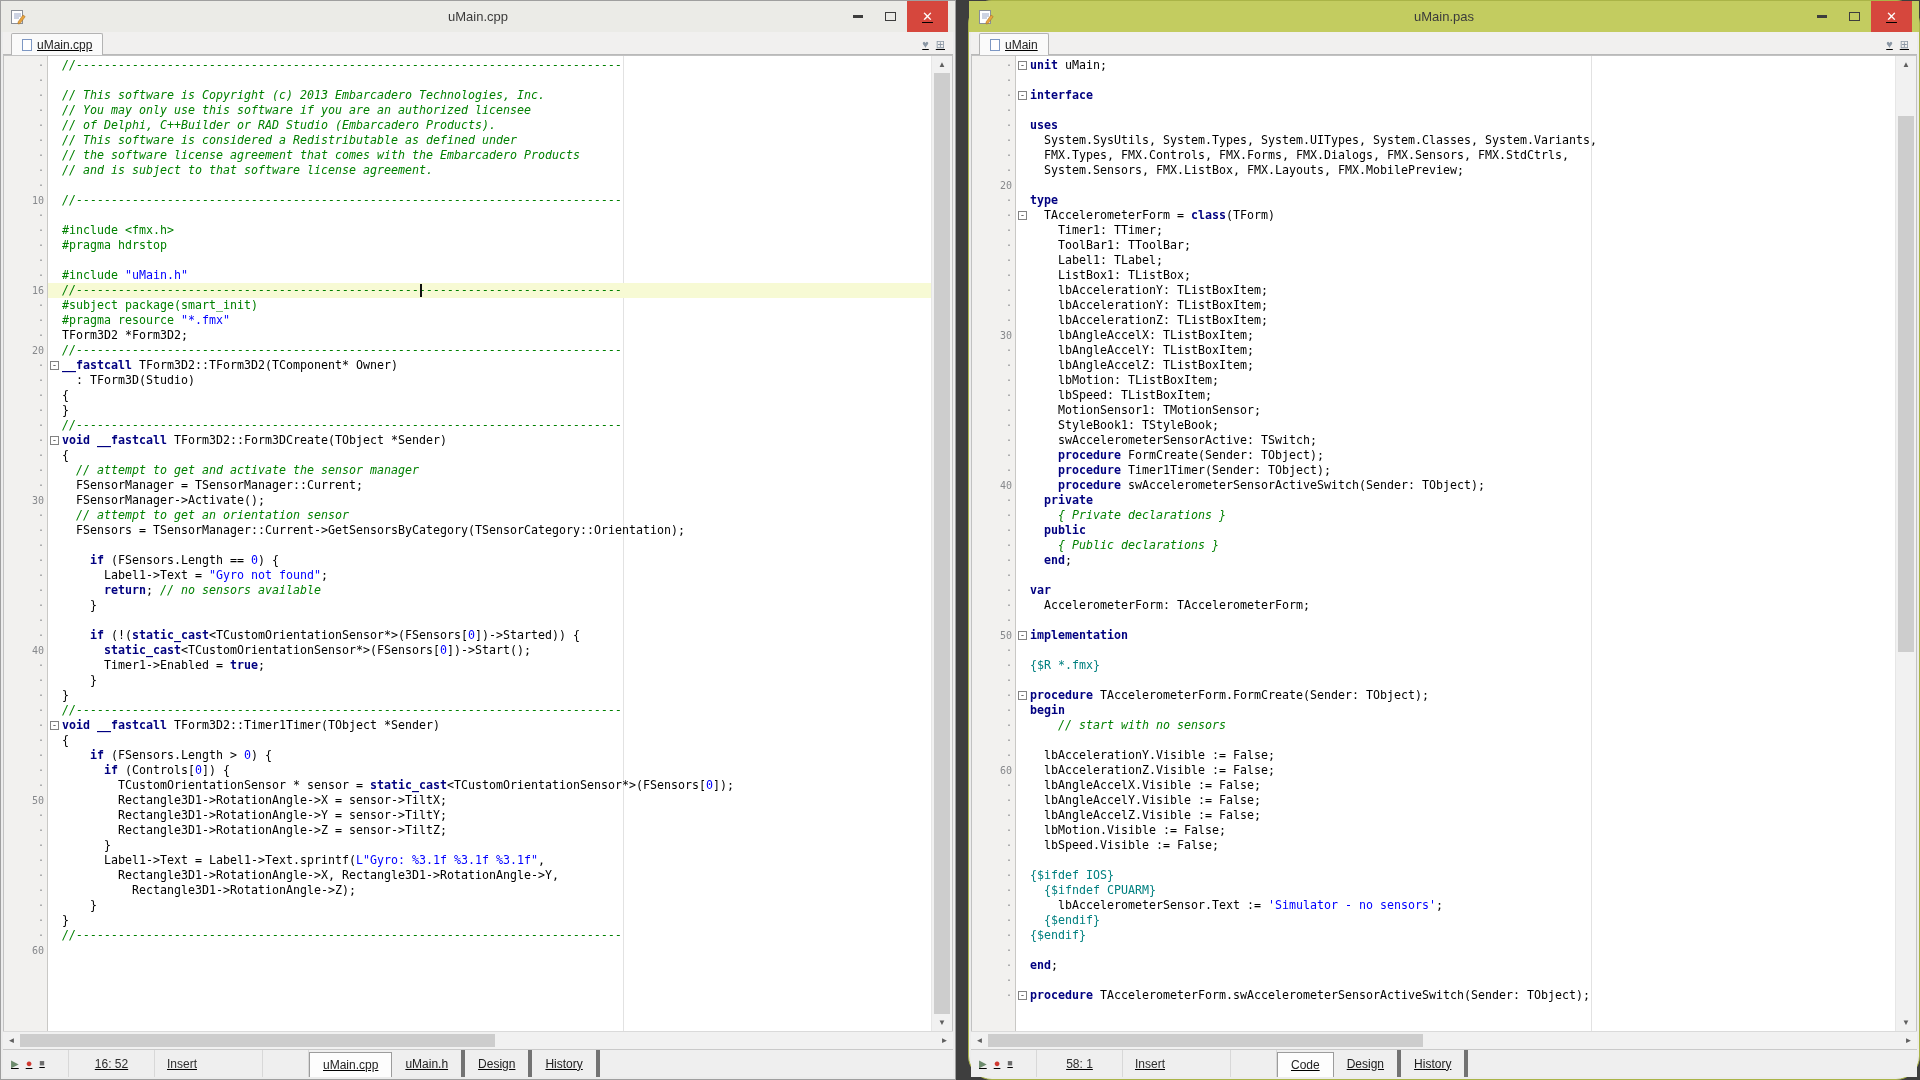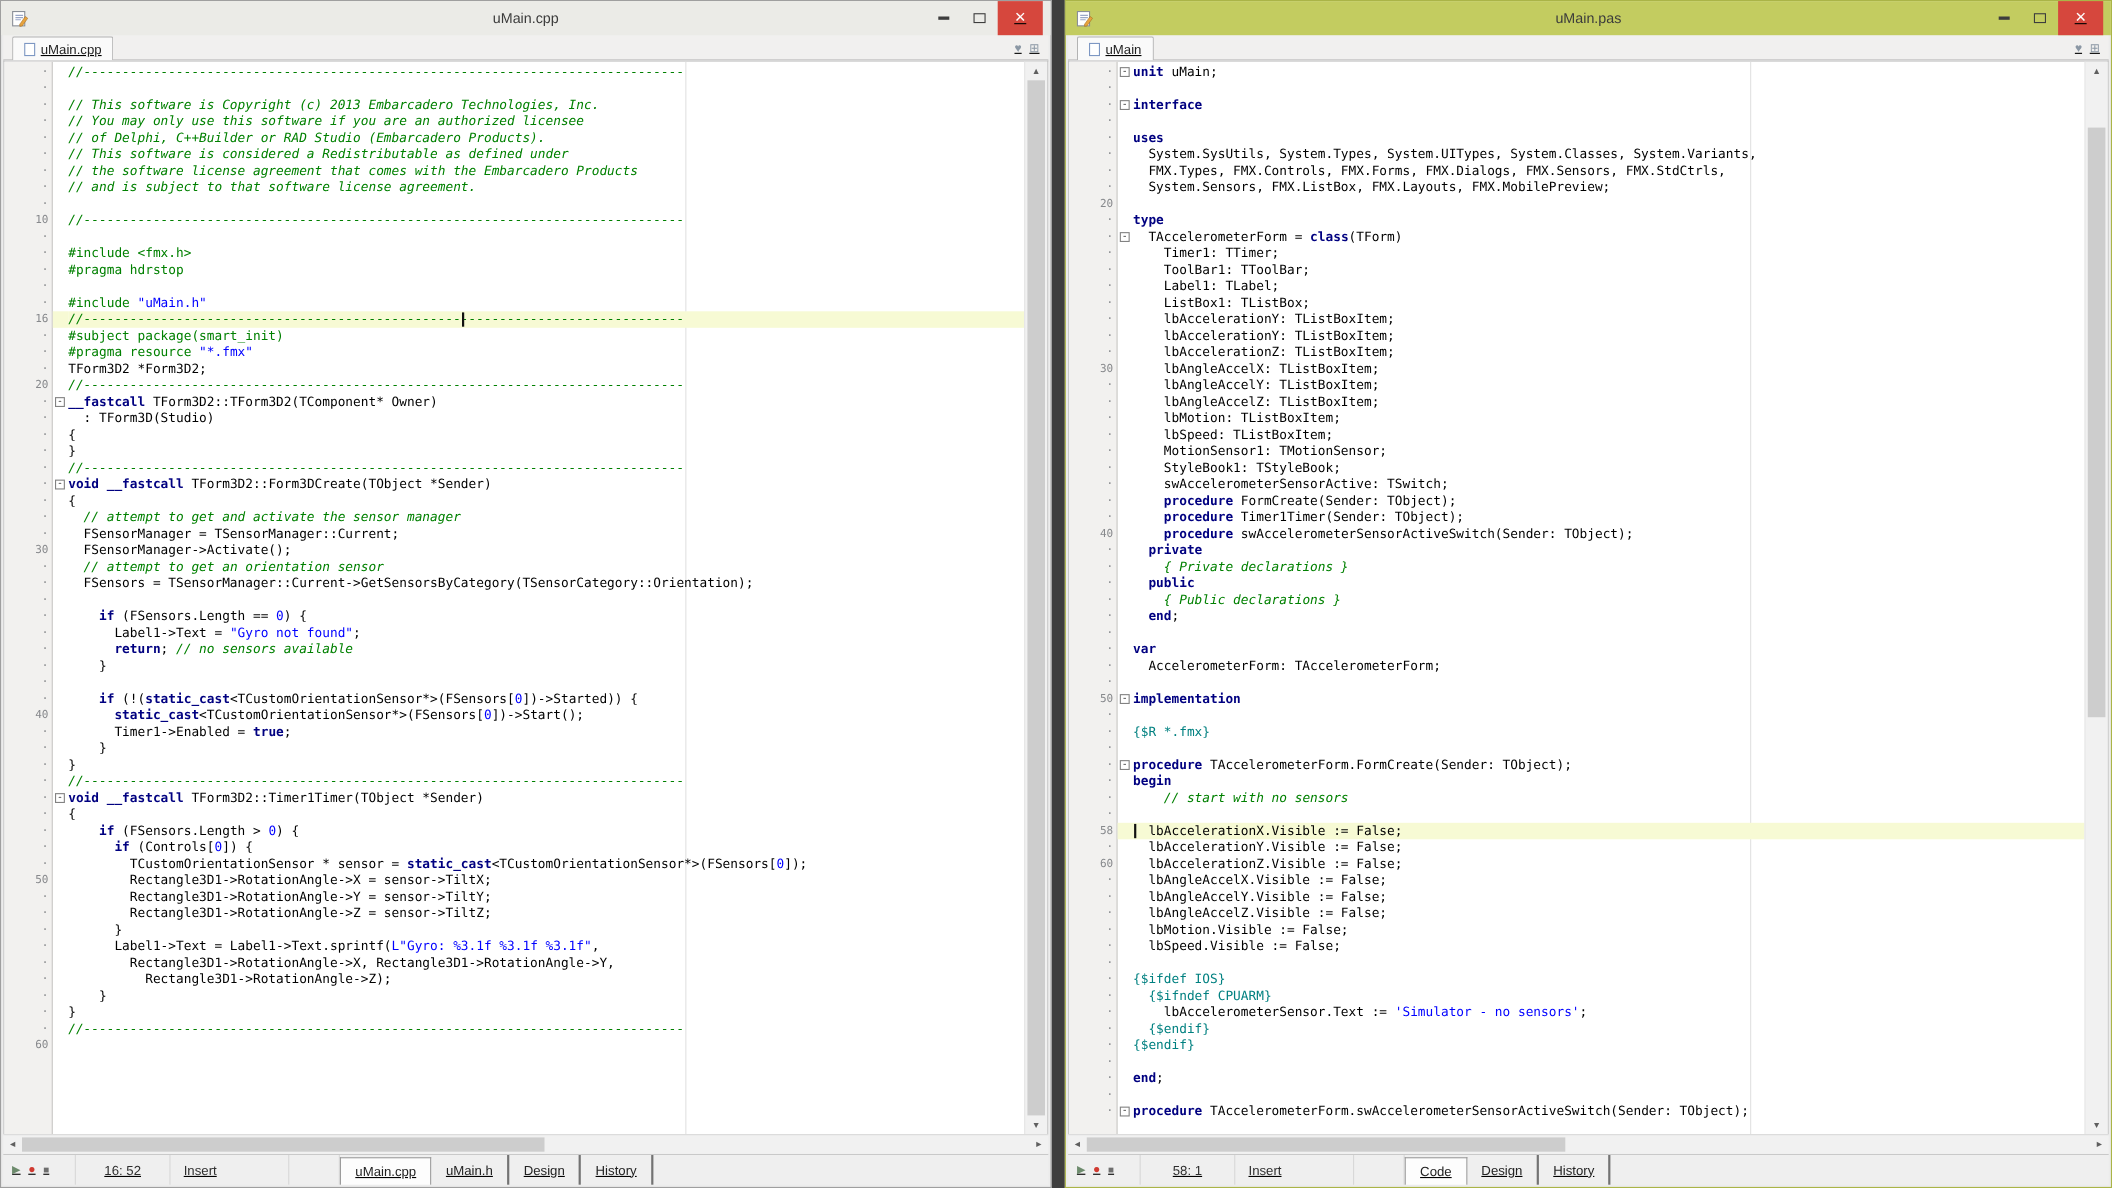--- a/index.html
+++ b/index.html
@@ -4,21 +4,21 @@
 <style>
   :root{
     --kw:#000080; --cmt:#008000; --str:#0000ff; --num:#0000ff; --dir:#008080; --pre:#008000;
     --curline:#f7fad4; --tb-active:#c3cc60; --tb-inactive:#ebebe7; --close:#d6473d; --gutterbg:#f2f1ef;
   }
   html,body{margin:0;padding:0}
   body{width:1920px;height:1080px;overflow:hidden;background:#3e3e3e;position:relative;
        font-family:"Liberation Sans",sans-serif;}
   .win{position:absolute;top:0;height:1080px;border:1px solid #9f9f9f;background:#ececec;box-sizing:border-box;text-decoration:underline;}
   .win-left{left:0;width:956px;}
-  .win-right{left:968px;width:952px;border-color:#aab447;}
+  .win-right{left:968px;width:952px;border-color:#aab447;border-radius:24px;}
 
   
   .titlebar{height:31px;display:flex;align-items:center;position:relative;padding-left:9px;flex:none;}
   .win-left  .titlebar{background:var(--tb-inactive);}
   .win-right .titlebar{background:var(--tb-active);}
   .wicon{width:17px;height:17px;display:flex;align-items:center;}
   .wtitle{position:absolute;left:0;right:0;text-align:center;font-size:13px;color:#3b3b3b;pointer-events:none;}
   .wbtns{margin-left:auto;display:flex;align-items:stretch;align-self:stretch;padding-right:7px;position:relative;}
   .wbtn{width:33px;display:flex;align-items:center;justify-content:center;}
   .mingly{width:10px;height:3px;background:#3d3d3d;}
@@ -80,21 +80,21 @@
              align-items:stretch;font-size:12px;color:#2e2e2e;box-sizing:border-box;}
   .sseg{display:flex;align-items:center;border-right:1px solid #d8d8d8;box-sizing:border-box;}
   .sicons{width:66px;gap:7px;padding-left:8px;}
   .si-play{color:#6d8b6d;font-size:10px;line-height:1;}
   .si-rec{color:#d03a31;font-size:11px;line-height:1;}
   .si-stop{color:#6e6e6e;font-size:9px;line-height:1;}
   .scaret{width:86px;justify-content:center;}
   .smode{width:108px;padding-left:12px;}
   .sspacer{width:46px;}
   .btabs{display:flex;align-items:stretch;}
-  .btab{display:flex;align-items:center;padding:0 13px;border-right:2px solid #737373;color:#222;}
+  .btab{display:flex;align-items:center;padding:0 13px;border-right:4px solid #737373;color:#222;}
   .btab:first-child{border-left:1px solid #c6c6c6;}
   .btab.active{background:#fdfdfd;margin-top:2px;border:1px solid #9c9c9c;border-bottom:none;}
 </style>
 </head>
 <body>
 
 <div class="win win-left">
   <div class="titlebar">
     <span class="wicon">
       <svg width="16" height="16" viewBox="0 0 16 16">
@@ -759,25 +759,20 @@
           <div class="crow">
             <span class="gut">·</span>
             <span class="fold"></span>
             <span class="txt"><span class="tk-t">    </span><span class="tk-c">// start with no sensors</span></span>
           </div>
           <div class="crow">
             <span class="gut">·</span>
             <span class="fold"></span>
             <span class="txt"></span>
           </div>
-          <div class="crow cur">
-            <span class="gut">58</span>
-            <span class="fold"></span>
-            <span class="txt"><span class="tk-t">  lbAccelerationX.Visible := False;</span><span class="caret" style="left: 1px;"></span></span>
-          </div>
           <div class="crow">
             <span class="gut">·</span>
             <span class="fold"></span>
             <span class="txt"><span class="tk-t">  lbAccelerationY.Visible := False;</span></span>
           </div>
           <div class="crow">
             <span class="gut">60</span>
             <span class="fold"></span>
             <span class="txt"><span class="tk-t">  lbAccelerationZ.Visible := False;</span></span>
           </div>

